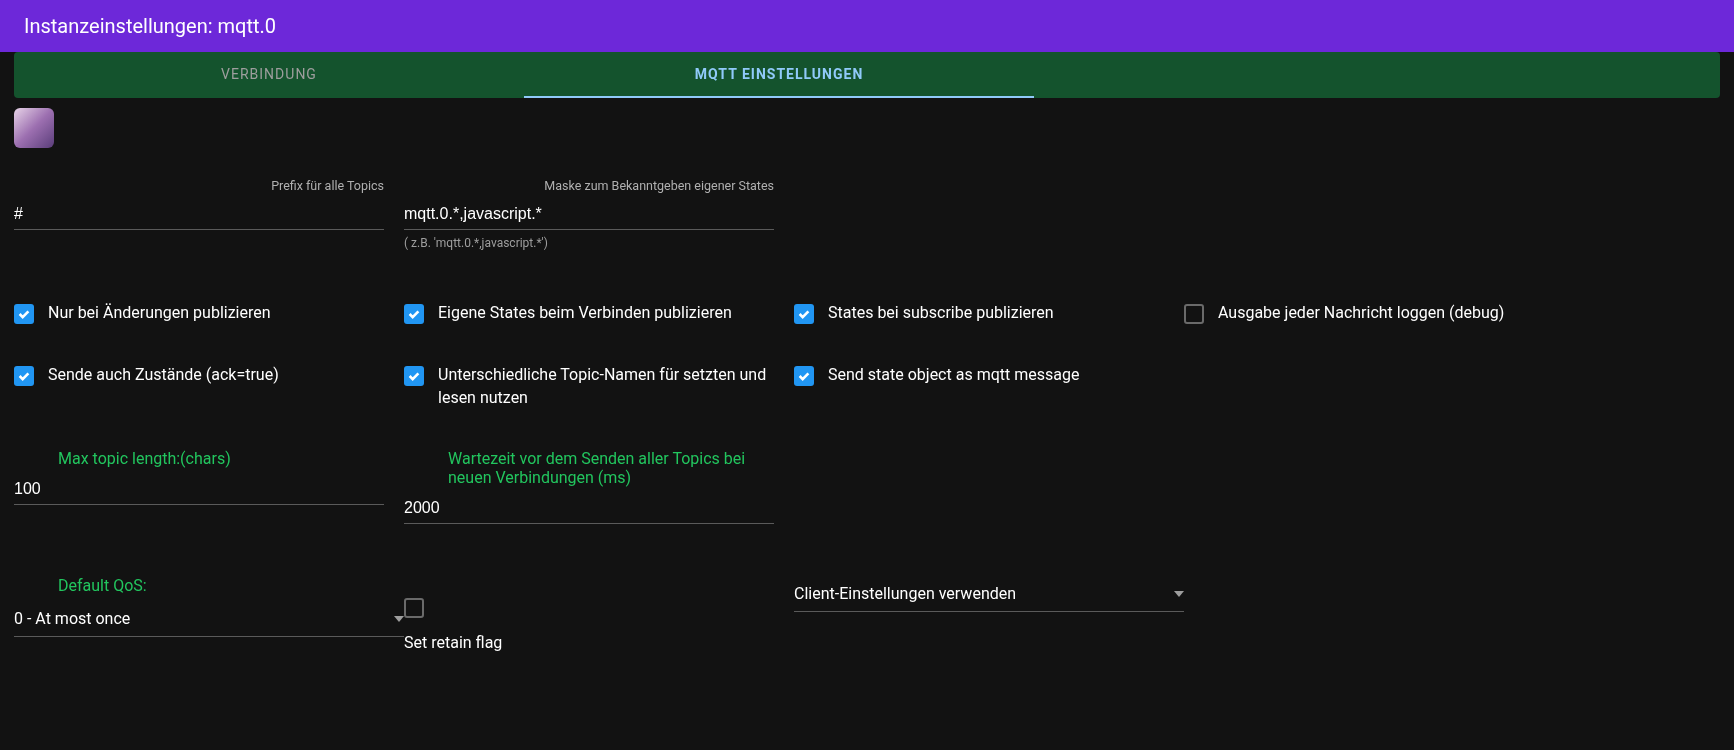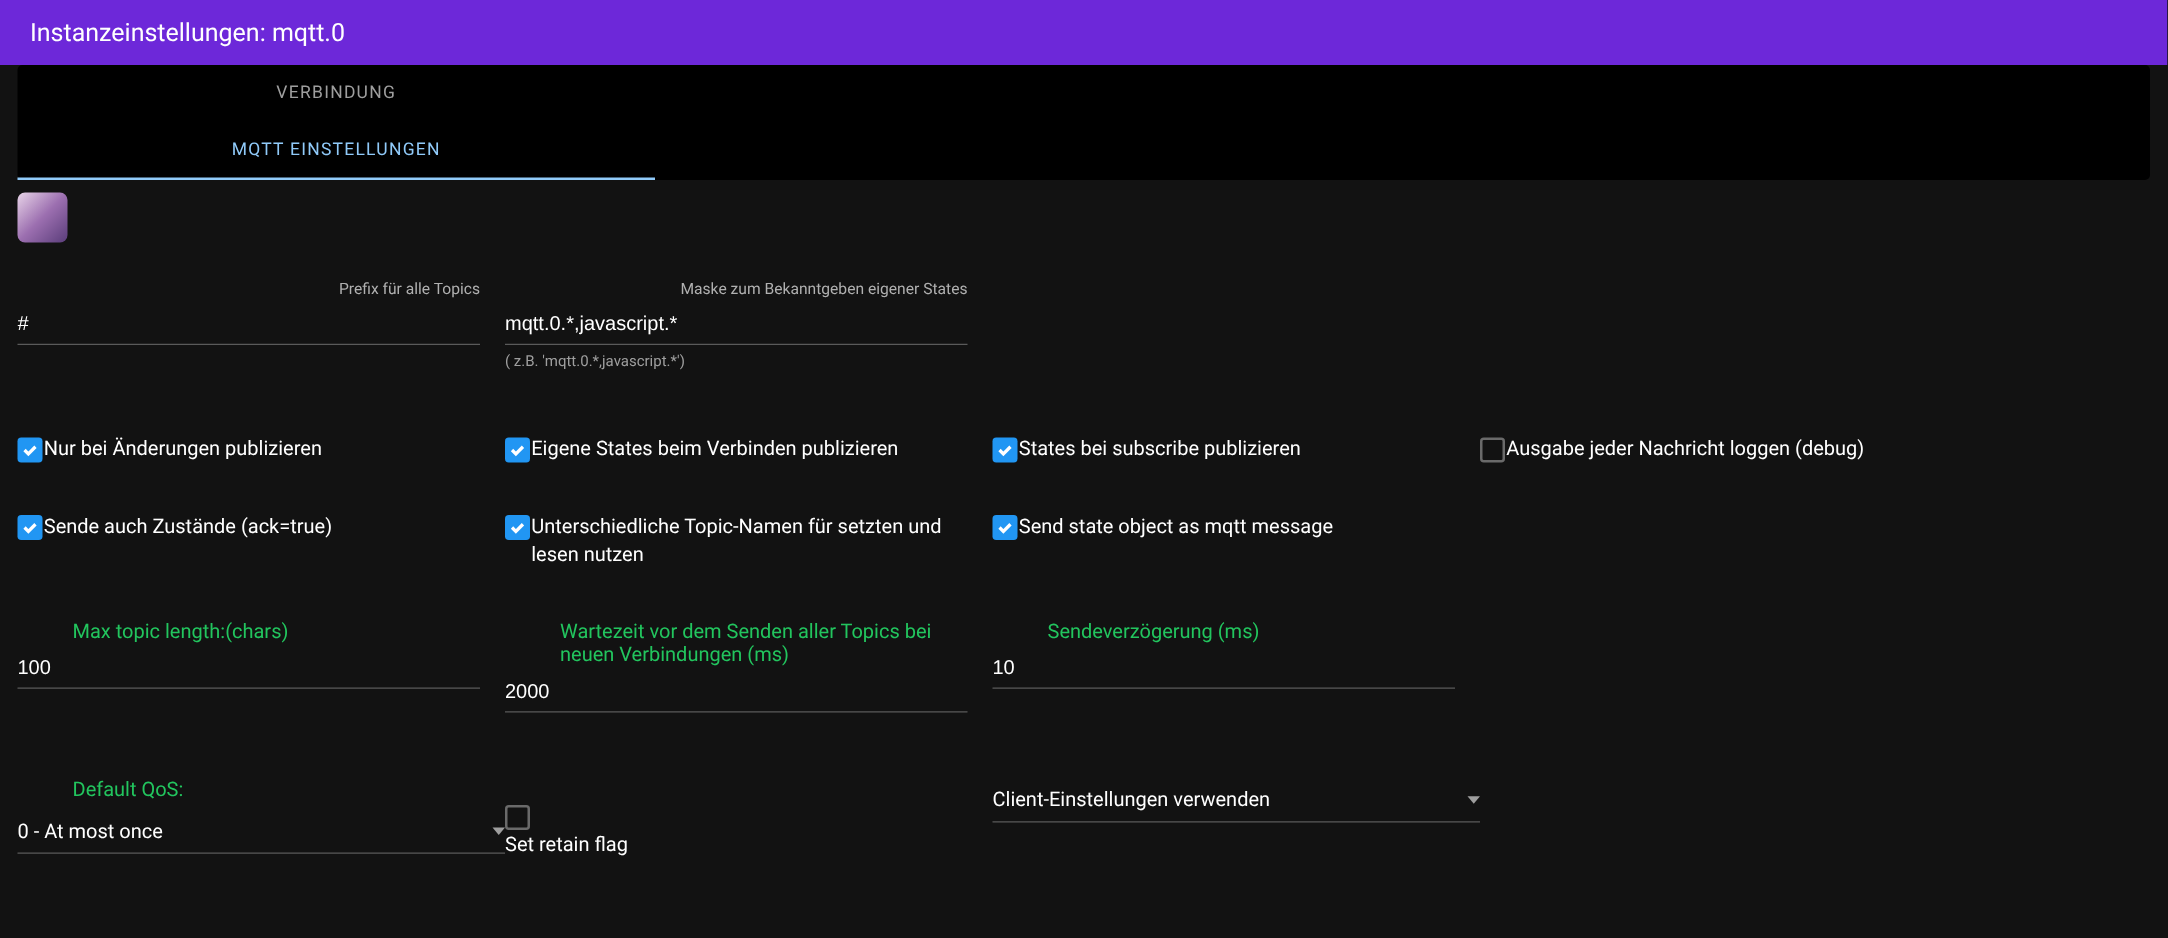--- a/index.html
+++ b/index.html
@@ -17,39 +17,39 @@
     }
     .header {
       background: #6d28d9;
       padding: 14px 24px;
       font-size: 20px;
       font-weight: 400;
       color: #ffffff;
     }
     .tabs {
       display: flex;
-      background: #000000;
+      background: #14532d;
       margin: 0 14px;
       border-radius: 4px;
-      flex-direction: column;
     }
     .tab {
       flex: 0 0 auto;
       width: 510px;
       text-align: center;
       padding: 14px 0;
       font-size: 14px;
       letter-spacing: 1px;
       color: #9e9e9e;
       cursor: pointer;
       border-bottom: 2px solid transparent;
     }
     .tab.active {
       color: #90caf9;
       border-bottom: 2px solid #90caf9;
+      font-weight: bold;
     }
     .content {
       padding: 10px 14px;
     }
     .logo {
       width: 40px;
       height: 40px;
       background: linear-gradient(135deg, #e8d4e8 0%, #9c6fb0 50%, #5a3d7a 100%);
       border-radius: 6px;
       margin-bottom: 30px;
@@ -83,21 +83,21 @@
       outline: none;
     }
     .helper-text {
       font-size: 12px;
       color: #9e9e9e;
       margin-top: 6px;
     }
     .checkbox-row {
       display: flex;
       align-items: flex-start;
-      gap: 1px;
+      gap: 14px;
       margin-bottom: 28px;
       padding-right: 20px;
     }
     .checkbox {
       width: 20px;
       height: 20px;
       border-radius: 3px;
       flex-shrink: 0;
       margin-top: 2px;
       cursor: pointer;
@@ -248,24 +248,20 @@
 
   <div class="row">
     <div class="field">
       <label class="field-label">Max topic length:(chars)</label>
       <input class="text-input" value="100" style="">
     </div>
     <div class="field">
       <label class="field-label">Wartezeit vor dem Senden aller Topics bei neuen Verbindungen (ms)</label>
       <input class="text-input" value="2000" style="">
     </div>
-    <div class="field">
-      <label class="field-label">Sendeverzögerung (ms)</label>
-      <input class="text-input" value="10" style="">
-    </div>
     <div class="empty-cell"></div>
   </div>
 
   <div class="row">
     <div class="field">
       <label class="field-label">Default QoS:</label>
       <div class="select-wrap">
         <div class="select-input">
           <span>0 - At most once</span>
           <span class="select-arrow"></span>

